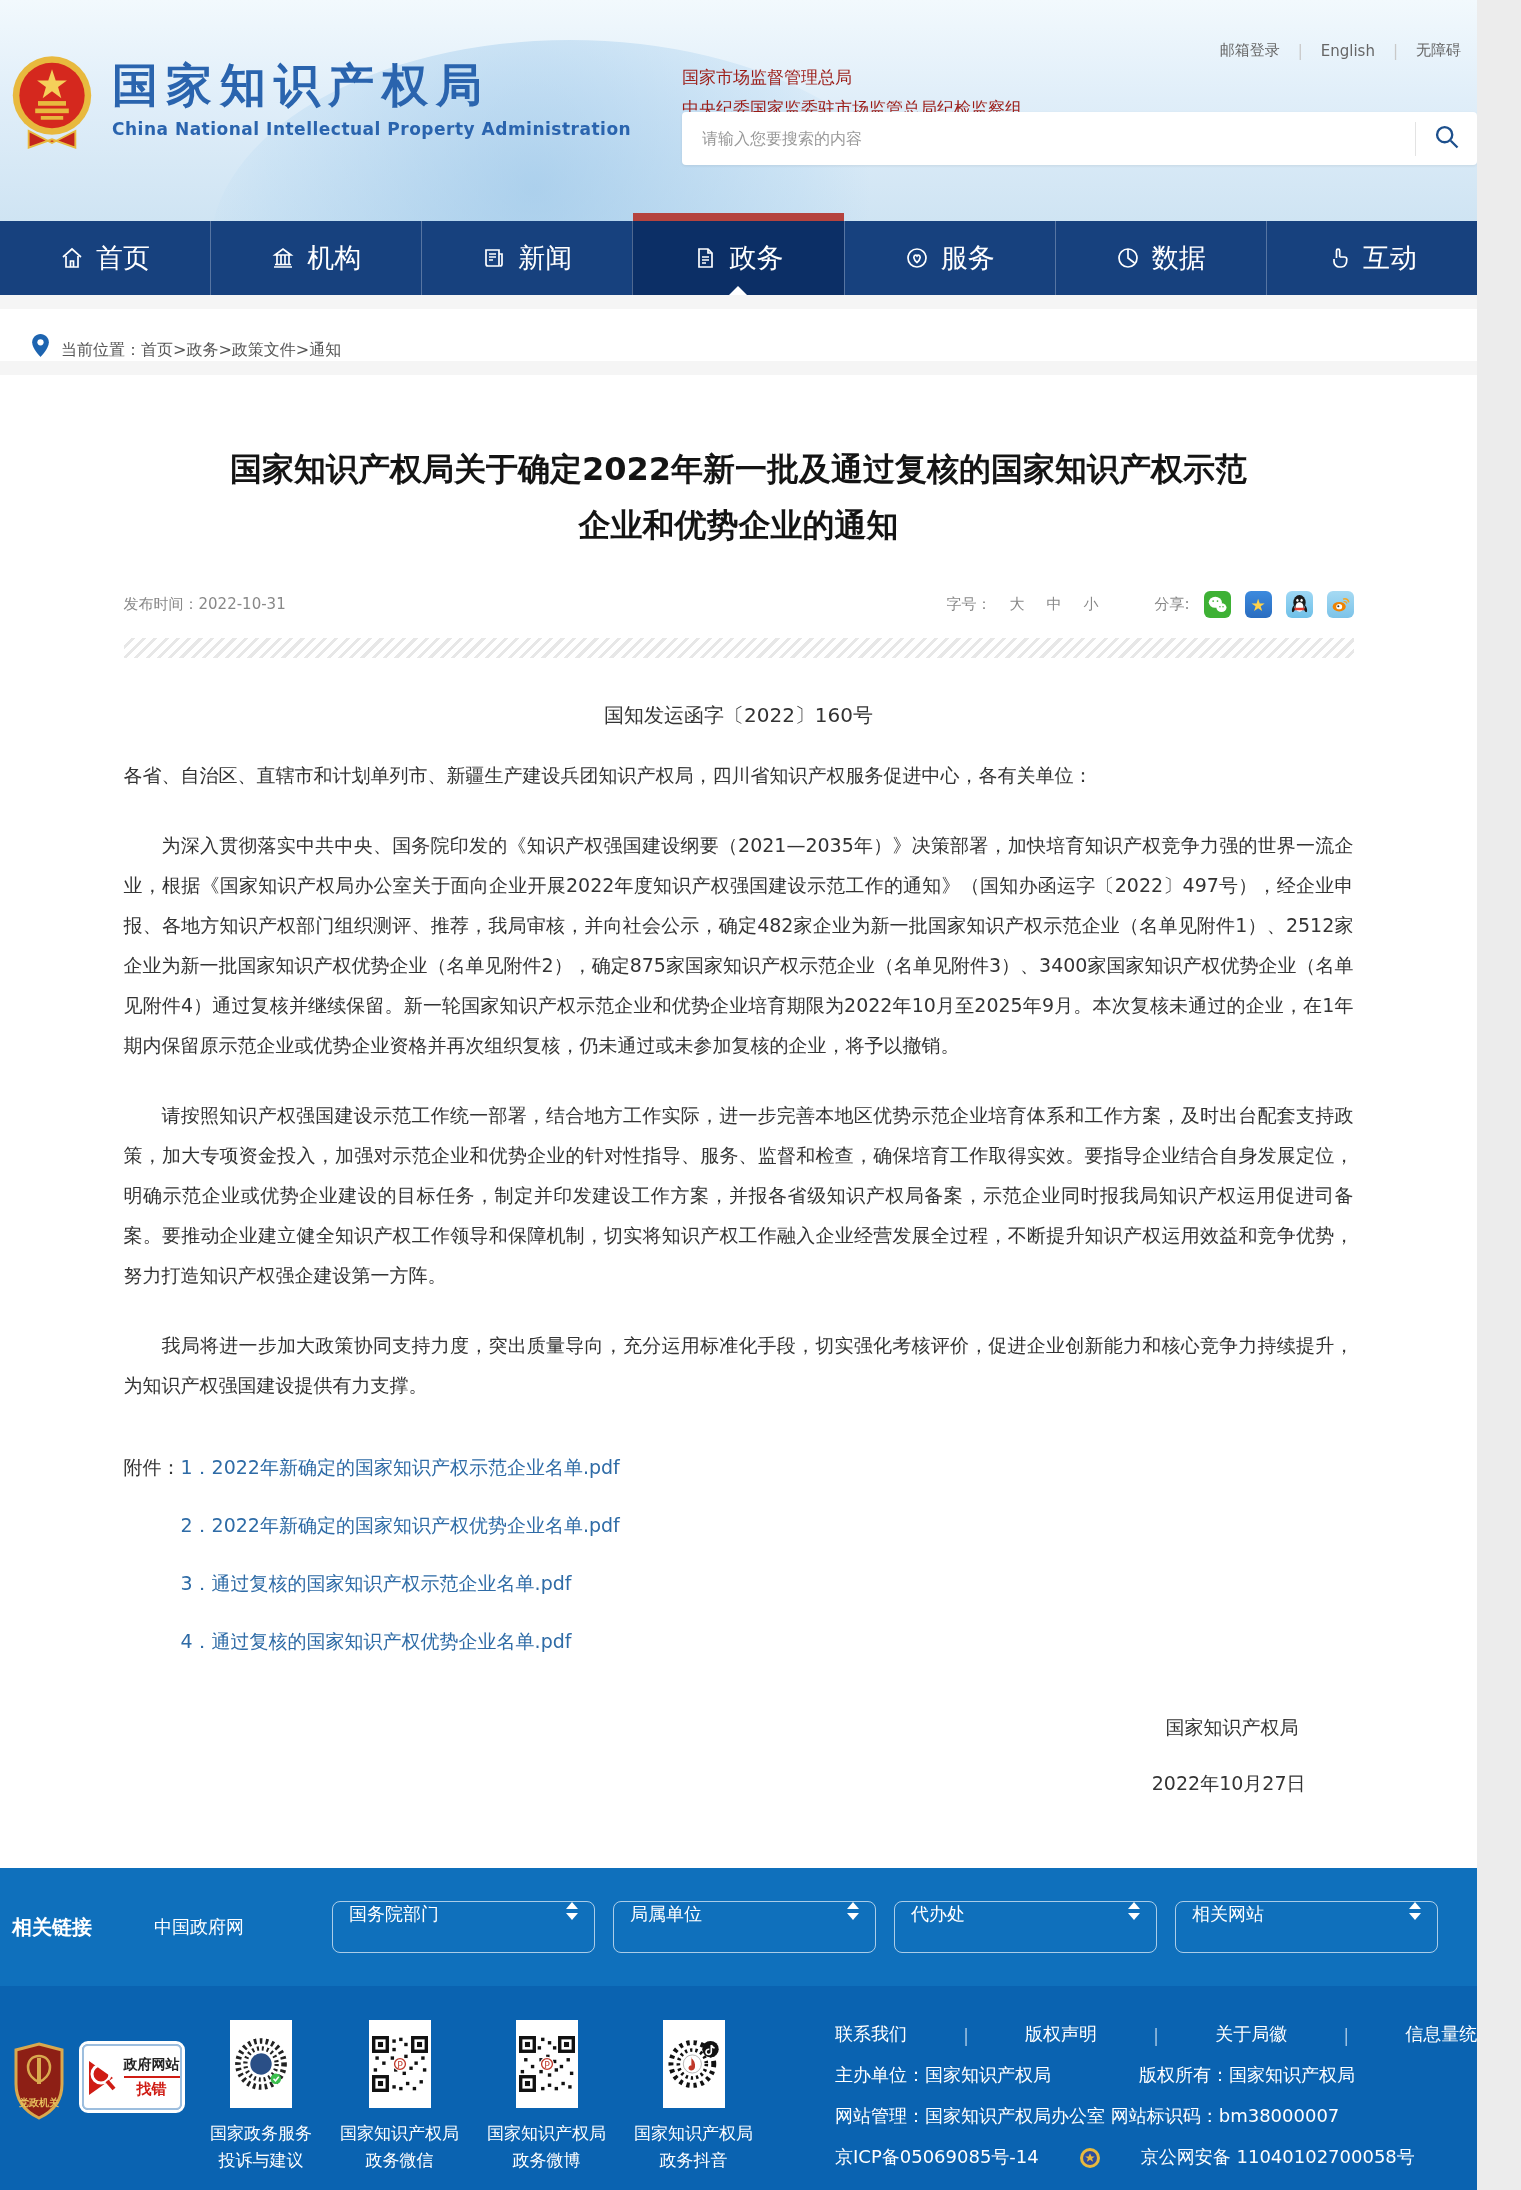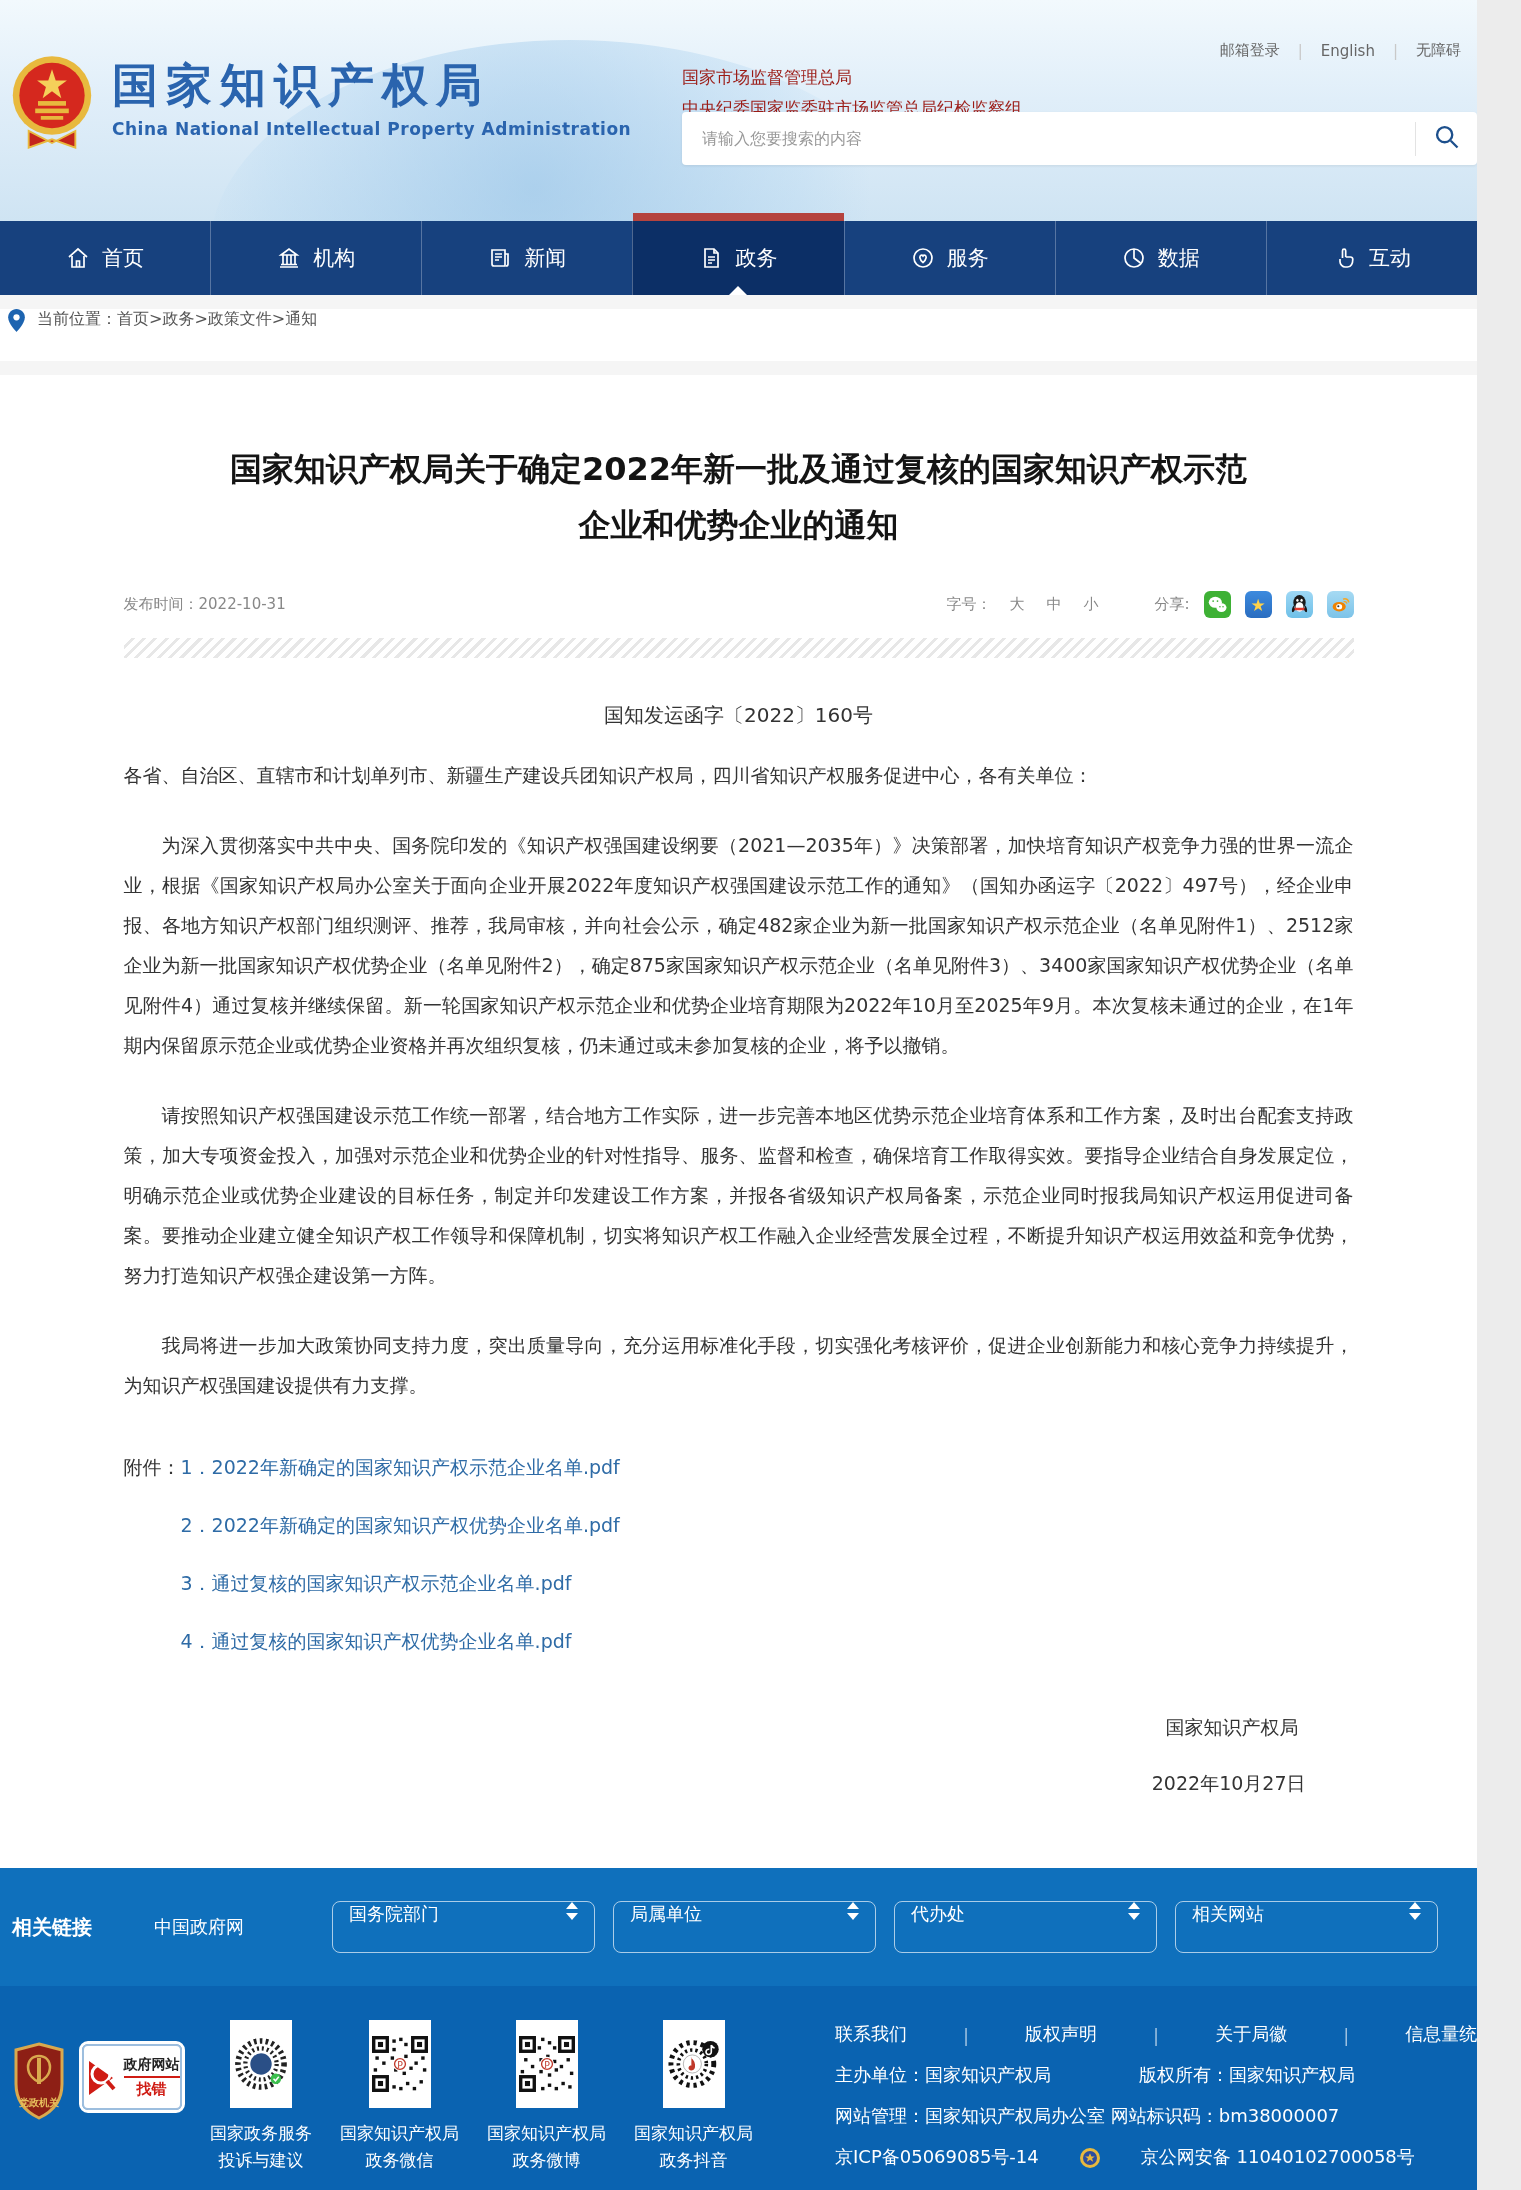--- a/index.html
+++ b/index.html
@@ -22,32 +22,32 @@
   .org-links { position:absolute; left:682px; top:62px; color:#9b1b16; font-size:17px; line-height:31px; }
   .org-links div { cursor:pointer; }
   .searchbox { position:absolute; left:682px; top:112px; width:795px; height:53px; background:#fff; border-radius:4px;
                display:flex; align-items:center; box-shadow:0 1px 3px rgba(0,0,0,.08); }
   .searchbox input { flex:1; border:none; outline:none; font-size:16px; color:#333; padding:0 20px; background:transparent; height:100%; font-family:inherit; }
   .searchbox input::placeholder { color:#999; }
   .search-btn { width:62px; height:34px; border-left:1px solid #e3e3e3; display:flex; align-items:center; justify-content:center; cursor:pointer; }
 
   
   .nav { height:74px; background:#17417e; display:flex; position:relative; z-index:5; }
-  .nav-item { flex:1; display:flex; align-items:center; justify-content:center; gap:12px; color:#fff; font-size:21px;
+  .nav-item { flex:1; display:flex; align-items:center; justify-content:center; gap:12px; color:#fff; font-size:27px;
               position:relative; cursor:pointer; }
   .nav-item + .nav-item { border-left:1px solid rgba(255,255,255,.28); }
   .nav-item.active { background:#0c2f66; }
   .nav-item.active::before { content:""; position:absolute; top:-8px; left:0; right:0; height:8px; background:#b5433e; }
   .nav-item.active::after { content:""; position:absolute; bottom:0; left:50%; margin-left:-9px;
               border-left:9px solid transparent; border-right:9px solid transparent; border-bottom:9px solid #fff; }
   .nicon { display:flex; align-items:center; }
 
   
   .gap { height:14px; background:#f5f5f5; }
-  .breadcrumb { height:52px; background:#fff; display:flex; align-items:flex-start; padding-left:8px; gap:12px; font-size:16px; color:#555; }
+  .breadcrumb { height:52px; background:#fff; display:flex; align-items:flex-end; padding-left:32px; gap:12px; font-size:16px; color:#555; }
 
   
   .content { background:#fff; height:1493px; overflow:hidden; }
   .article { width:1230px; margin:0 auto; }
   .title { text-align:center; color:#141414; font-size:32px; font-weight:600; line-height:56px; margin-top:66px; }
   .meta { display:flex; justify-content:space-between; align-items:center; margin-top:38px; color:#888; font-size:15px; }
   .meta-right { display:flex; align-items:center; gap:14px; }
   .fsize { color:#888; cursor:pointer; margin:0 4px; }
   .share-icons { display:flex; gap:14px; align-items:center; }
   .sicon { width:27px; height:27px; border-radius:6px; display:flex; align-items:center; justify-content:center; cursor:pointer; }

